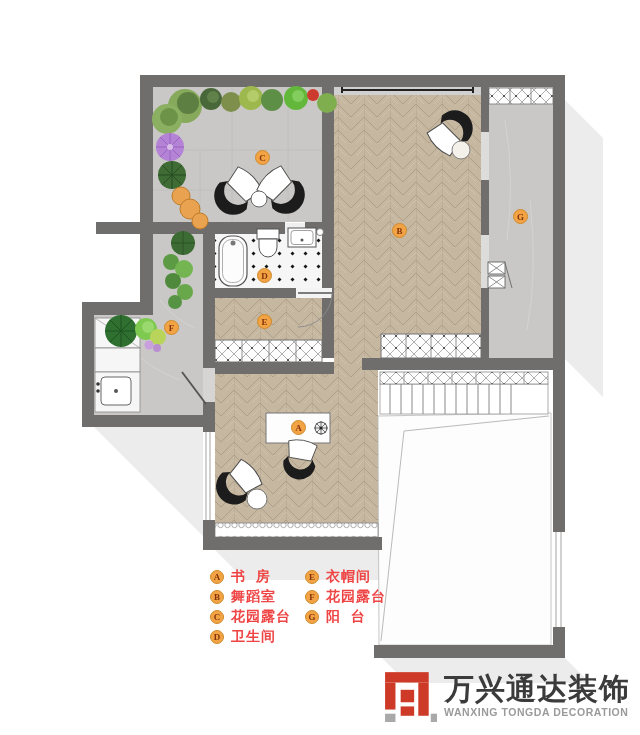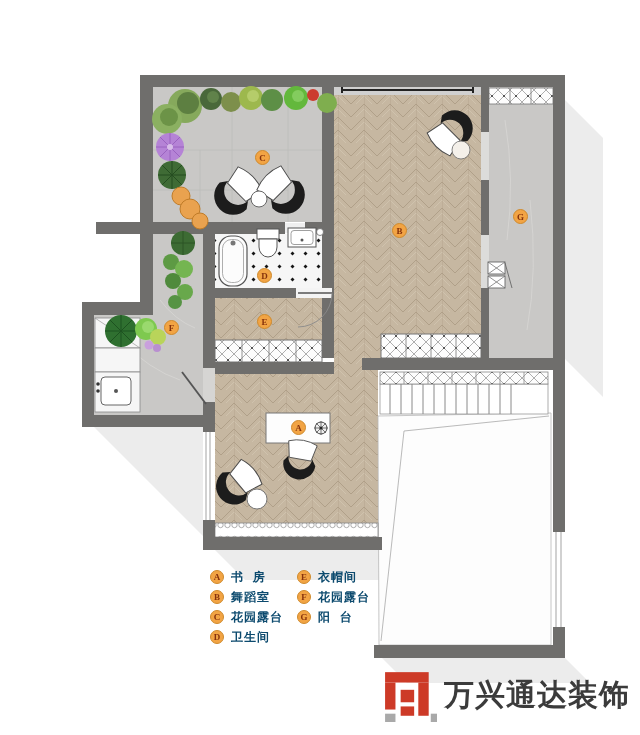--- a/index.html
+++ b/index.html
@@ -9,21 +9,21 @@
   
   .rlabel{position:absolute;width:15px;height:15px;border-radius:50%;
           background:#f2a444;border:1px solid #cf8a2c;color:#86320c;
           font:bold 9px/15px "Liberation Serif",serif;text-align:center;box-sizing:border-box;}
   
   .legend{position:absolute;left:210px;top:570px;display:flex;gap:14px;}
   .lcol{display:flex;flex-direction:column;gap:6px;}
   .lrow{display:flex;align-items:center;gap:7px;height:14px;}
   .lcircle{width:14px;height:14px;border-radius:50%;background:#f2a444;border:1px solid #cf8a2c;
            color:#86320c;font:bold 9px/13px "Liberation Serif",serif;text-align:center;box-sizing:border-box;flex:0 0 14px;}
-  .lname{font-size:12px;font-weight:bold;color:#0c4a6e;letter-spacing:1px;white-space:pre;}
+  .lname{font-size:14px;font-weight:bold;color:#ef4444;letter-spacing:1px;white-space:pre;}
   
   .logo{position:absolute;left:383px;top:668px;display:flex;align-items:center;gap:7px;}
   .logo-text{display:flex;flex-direction:column;}
   .logo-cn{font-size:30px;font-weight:900;color:#3b3b3b;letter-spacing:1px;line-height:34px;white-space:nowrap;}
   .logo-en{font-size:10.5px;font-weight:bold;color:#9a9a9a;letter-spacing:0.55px;line-height:13px;white-space:nowrap;}
 </style>
 </head>
 <body>
 
 <div class="stage">
@@ -330,16 +330,17 @@
       <rect x="2" y="4" width="42" height="10" fill="#cd3a27"></rect>
       <rect x="2" y="14" width="10" height="26" fill="#cd3a27"></rect>
       <rect x="34" y="14" width="10" height="32" fill="#cd3a27"></rect>
       <rect x="17" y="21" width="13" height="12" fill="#cd3a27"></rect>
       <rect x="17" y="37" width="13" height="9" fill="#cd3a27"></rect>
       <rect x="2" y="44" width="10" height="8" fill="#a9a9a9"></rect>
       <rect x="46" y="44" width="6" height="8" fill="#a9a9a9"></rect>
     </svg>
     <div class="logo-text">
       <div class="logo-cn">万兴通达装饰</div>
+      <div class="logo-en">WANXING TONGDA DECORATION</div>
     </div>
   </div>
 
 </div>
 
 </body></html>

